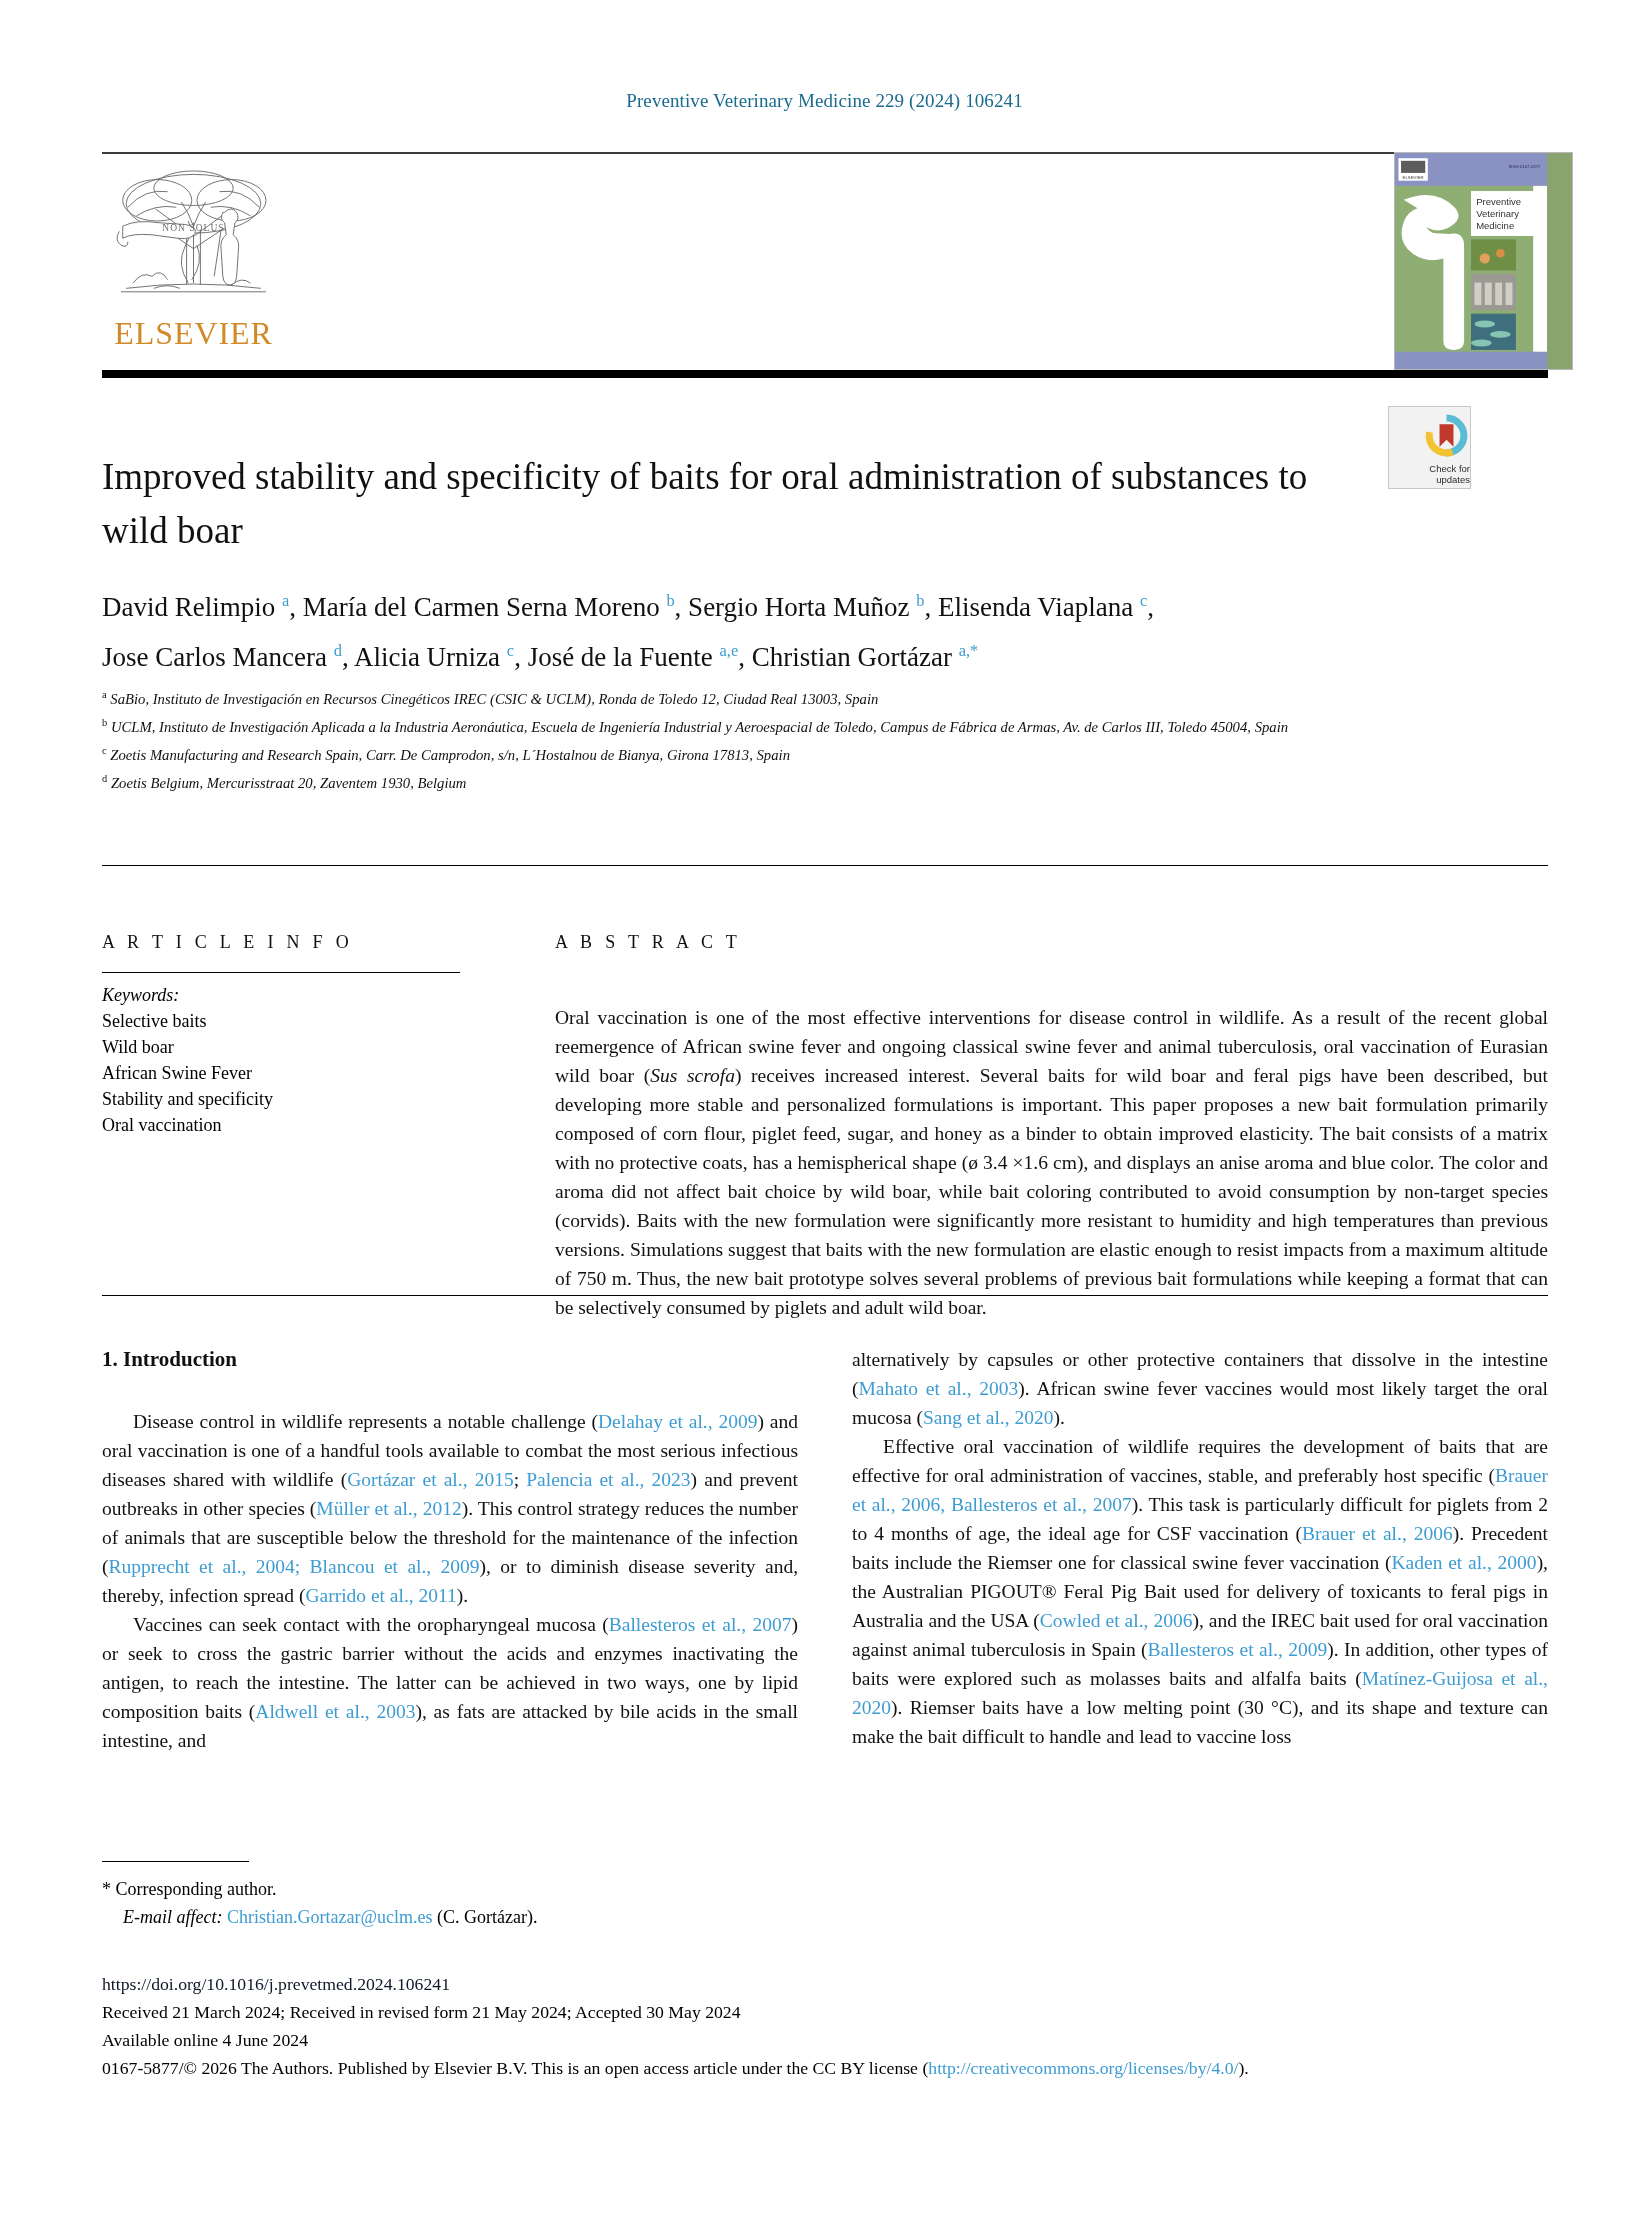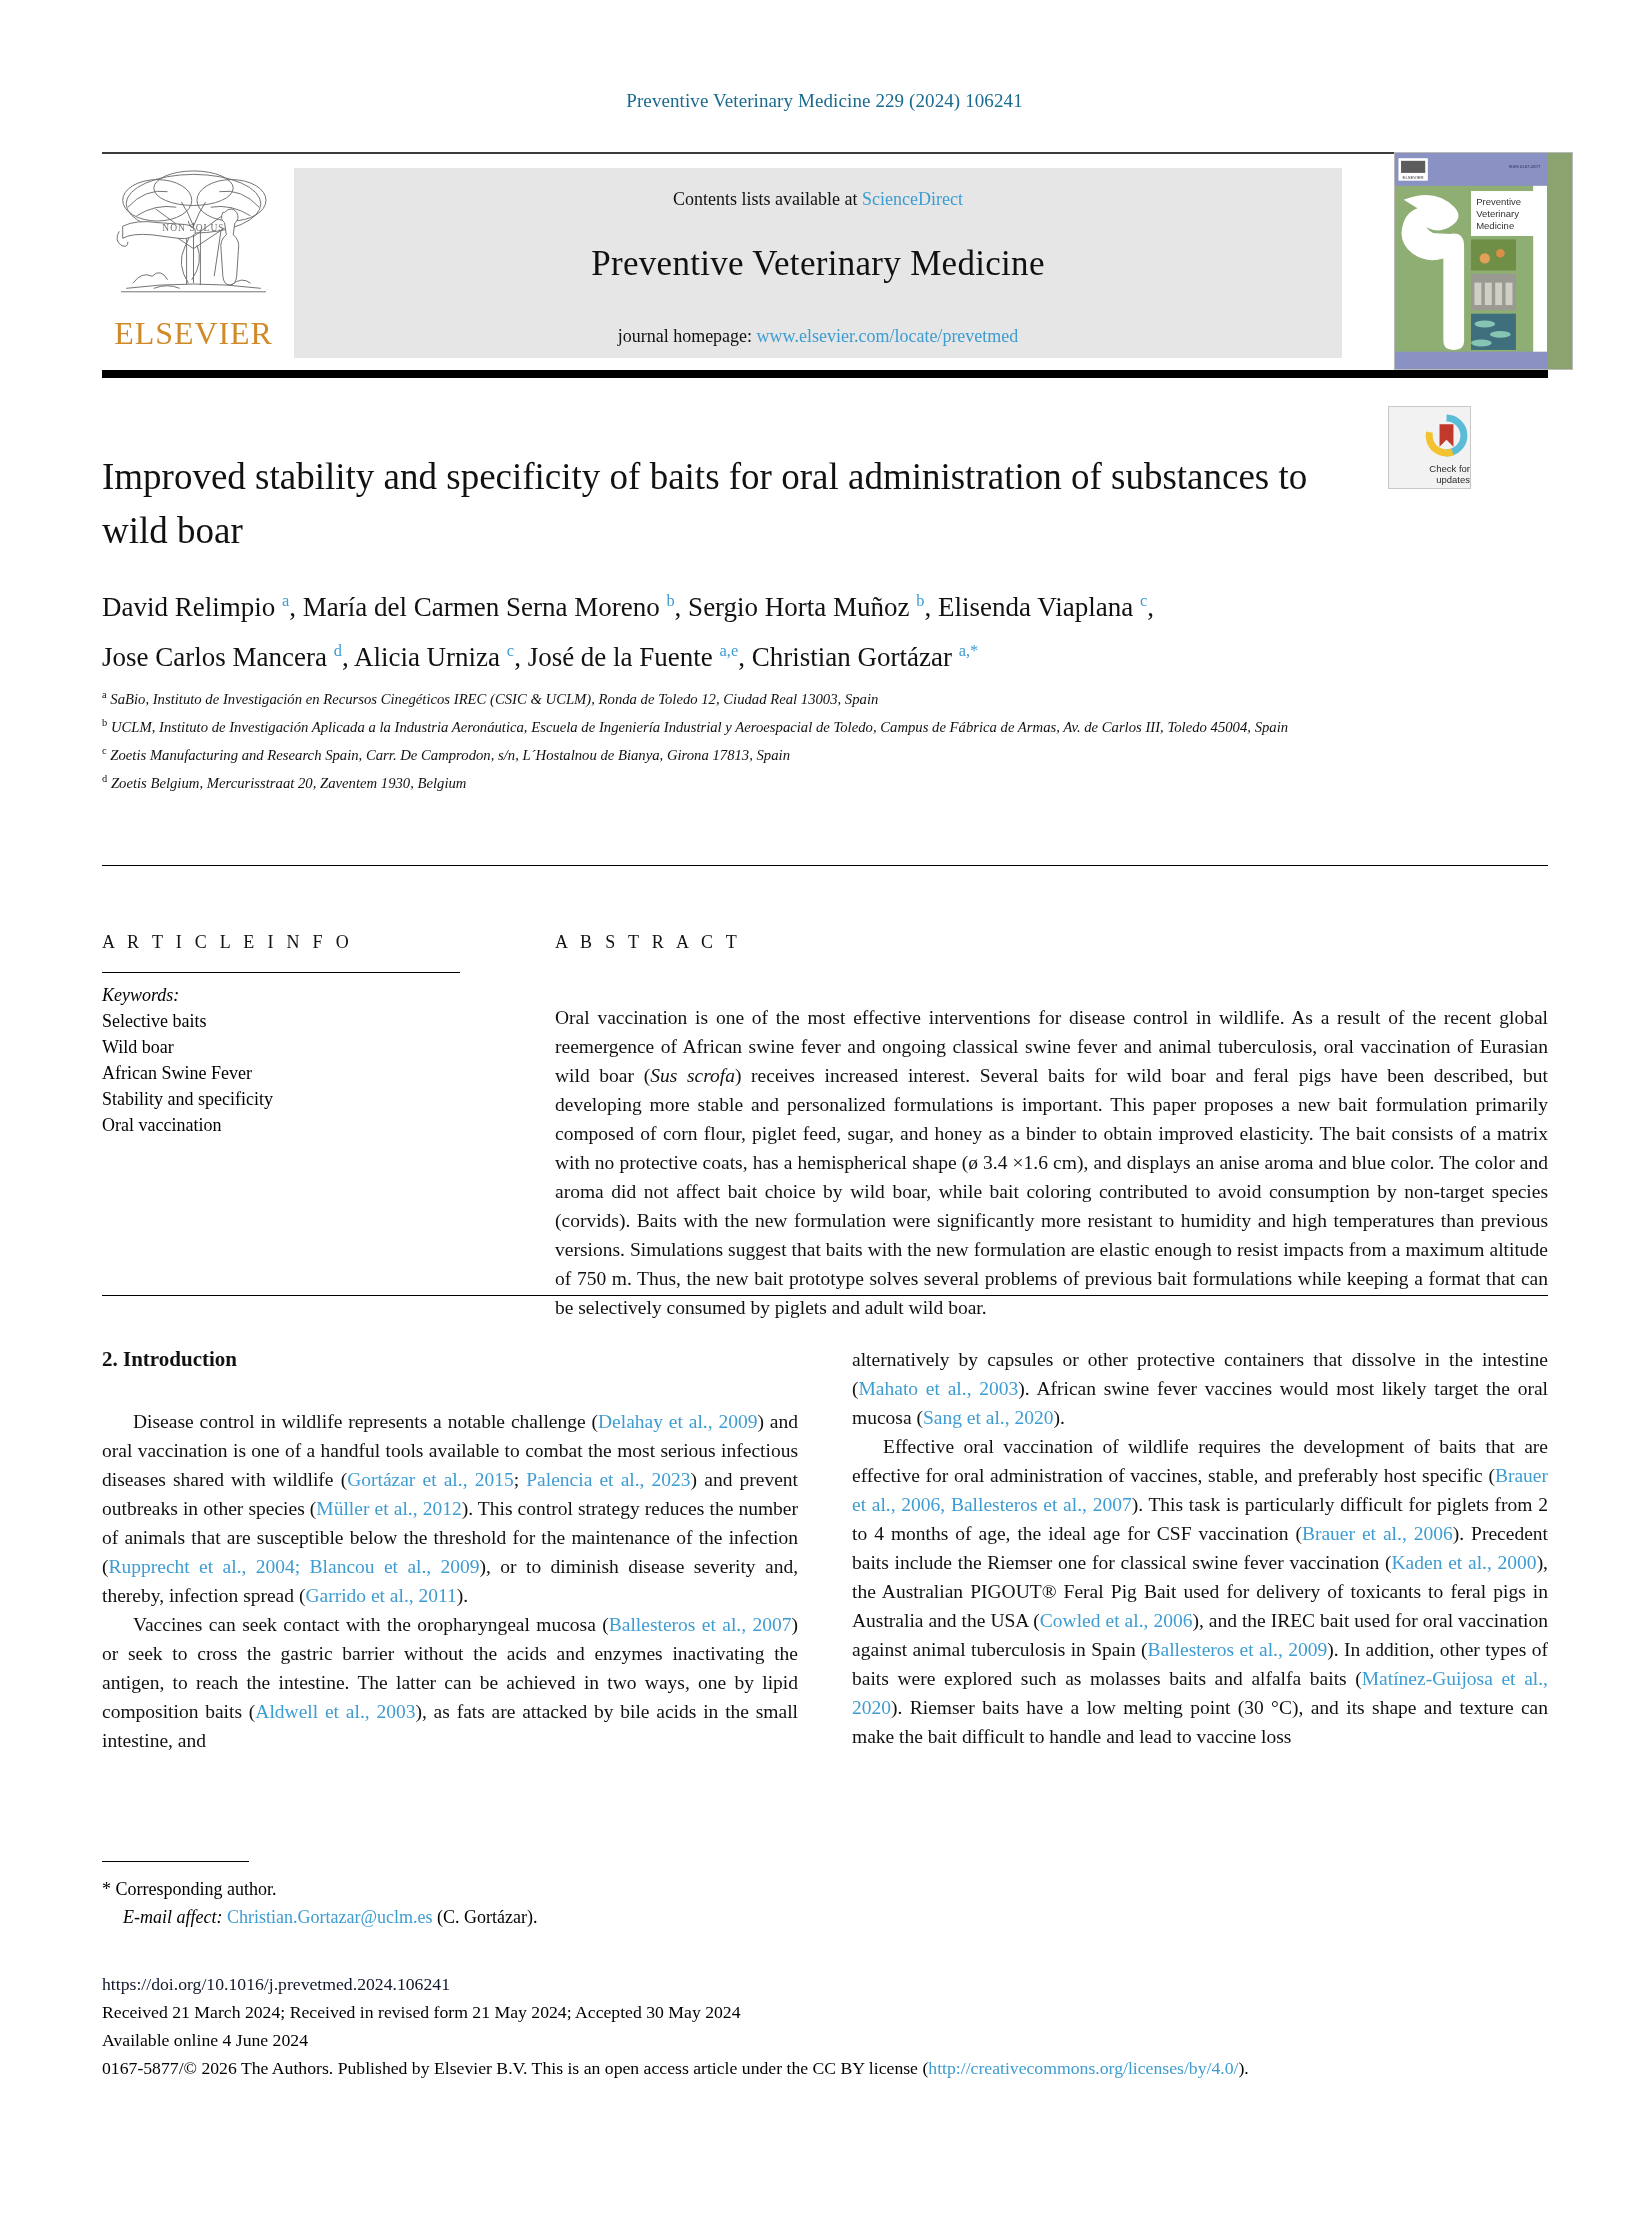--- a/index.html
+++ b/index.html
@@ -350,29 +350,20 @@
           <path d="M22 150 L190 150"></path>
           <path d="M36 140 q10 -14 22 -8 q10 -10 18 4"></path>
           <path d="M150 142 q12 -10 22 -2"></path>
           <path d="M60 146 q16 -6 30 0"></path>
         </g>
         <text x="106" y="80" font-family="Liberation Serif, serif" font-size="11" fill="#6d6d6d" text-anchor="middle" letter-spacing="1.2">NON SOLUS</text>
       </svg>
       <div class="elsevier-word">ELSEVIER</div>
     </div>
 
-    <div class="banner">
-      <div class="contents">
-        <span>Contents lists available at </span><span class="link">ScienceDirect</span>
-      </div>
-      <div class="jname">Preventive Veterinary Medicine</div>
-      <div class="homepage">
-        <span>journal homepage: </span><span class="link">www.elsevier.com/locate/prevetmed</span>
-      </div>
-    </div>
 
     <div class="cover-thumb">
       <svg width="152" height="216" viewBox="0 0 176 250">
         <rect x="0" y="0" width="176" height="250" fill="#8fae74"></rect>
         <rect x="0" y="0" width="176" height="38" fill="#8a92c4"></rect>
         <rect x="0" y="230" width="176" height="20" fill="#8a92c4"></rect>
         <rect x="4" y="6" width="34" height="26" fill="#ffffff"></rect>
         <rect x="7" y="9" width="28" height="14" fill="#5c5c5c"></rect>
         <text x="21" y="30" font-family="Liberation Sans, sans-serif" font-size="5" fill="#333" text-anchor="middle">ELSEVIER</text>
         <text x="150" y="17" font-family="Liberation Sans, sans-serif" font-size="5" fill="#2d2d55" text-anchor="middle">ISSN 0167-5877</text>
@@ -446,21 +437,21 @@
     <div class="kw-item">Stability and specificity</div>
     <div class="kw-item">Oral vaccination</div>
   </div>
 
   <div class="abstract">
     <div class="ab-head">A B S T R A C T</div>
     <div class="ab-body">Oral vaccination is one of the most effective interventions for disease control in wildlife. As a result of the recent global reemergence of African swine fever and ongoing classical swine fever and animal tuberculosis, oral vaccination of Eurasian wild boar (<i>Sus scrofa</i>) receives increased interest. Several baits for wild boar and feral pigs have been described, but developing more stable and personalized formulations is important. This paper proposes a new bait formulation primarily composed of corn flour, piglet feed, sugar, and honey as a binder to obtain improved elasticity. The bait consists of a matrix with no protective coats, has a hemispherical shape (ø 3.4 ×1.6 cm), and displays an anise aroma and blue color. The color and aroma did not affect bait choice by wild boar, while bait coloring contributed to avoid consumption by non-target species (corvids). Baits with the new formulation were significantly more resistant to humidity and high temperatures than previous versions. Simulations suggest that baits with the new formulation are elastic enough to resist impacts from a maximum altitude of 750 m. Thus, the new bait prototype solves several problems of previous bait formulations while keeping a format that can be selectively consumed by piglets and adult wild boar.</div>
   </div>
 
   <div class="col col-left">
-    <div class="sec-head">2. Introduction</div>
+    <div class="sec-head">1. Introduction</div>
     <p class="para">Disease control in wildlife represents a notable challenge (<span class="link">Delahay et al., 2009</span>) and oral vaccination is one of a handful tools available to combat the most serious infectious diseases shared with wildlife (<span class="link">Gortázar et al., 2015</span>; <span class="link">Palencia et al., 2023</span>) and prevent outbreaks in other species (<span class="link">Müller et al., 2012</span>). This control strategy reduces the number of animals that are susceptible below the threshold for the maintenance of the infection (<span class="link">Rupprecht et al., 2004; Blancou et al., 2009</span>), or to diminish disease severity and, thereby, infection spread (<span class="link">Garrido et al., 2011</span>).</p>
     <p class="para">Vaccines can seek contact with the oropharyngeal mucosa (<span class="link">Ballesteros et al., 2007</span>) or seek to cross the gastric barrier without the acids and enzymes inactivating the antigen, to reach the intestine. The latter can be achieved in two ways, one by lipid composition baits (<span class="link">Aldwell et al., 2003</span>), as fats are attacked by bile acids in the small intestine, and</p>
   </div>
 
   <div class="col col-right">
     <p class="para noindent">alternatively by capsules or other protective containers that dissolve in the intestine (<span class="link">Mahato et al., 2003</span>). African swine fever vaccines would most likely target the oral mucosa (<span class="link">Sang et al., 2020</span>).</p>
     <p class="para">Effective oral vaccination of wildlife requires the development of baits that are effective for oral administration of vaccines, stable, and preferably host specific (<span class="link">Brauer et al., 2006, Ballesteros et al., 2007</span>). This task is particularly difficult for piglets from 2 to 4 months of age, the ideal age for CSF vaccination (<span class="link">Brauer et al., 2006</span>). Precedent baits include the Riemser one for classical swine fever vaccination (<span class="link">Kaden et al., 2000</span>), the Australian PIGOUT® Feral Pig Bait used for delivery of toxicants to feral pigs in Australia and the USA (<span class="link">Cowled et al., 2006</span>), and the IREC bait used for oral vaccination against animal tuberculosis in Spain (<span class="link">Ballesteros et al., 2009</span>). In addition, other types of baits were explored such as molasses baits and alfalfa baits (<span class="link">Matínez-Guijosa et al., 2020</span>). Riemser baits have a low melting point (30 °C), and its shape and texture can make the bait difficult to handle and lead to vaccine loss</p>
   </div>
 
   <div class="foot-rule"></div>

